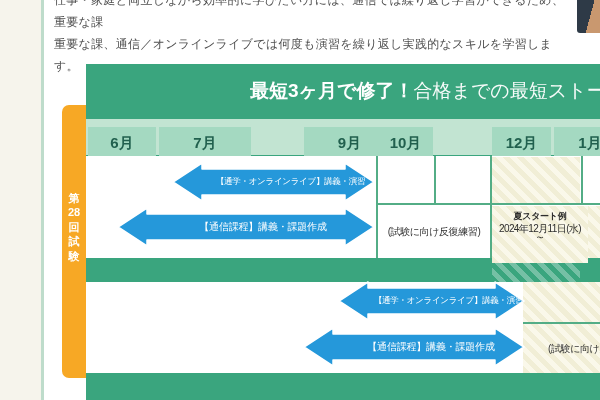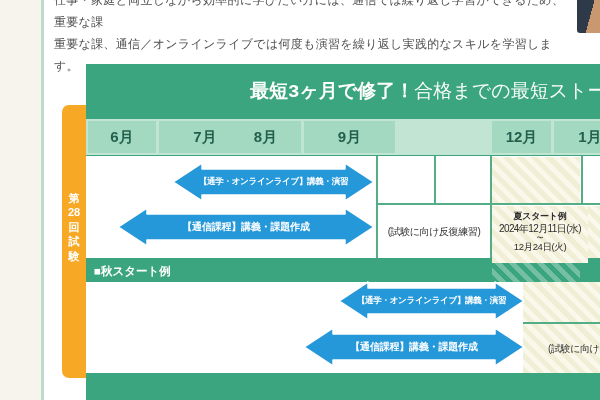--- a/index.html
+++ b/index.html
@@ -16,26 +16,26 @@
   .divider-v { left:41px; top:0; width:3px; height:400px; background:#bedccb; }
   .intro { left:54px; top:-11px; width:522px; font-size:12px; line-height:22px;
            color:#4f4f4f; letter-spacing:.3px; }
   .photo { left:577px; top:0; width:23px; height:33px; border-radius:0 0 0 3px;
            background:linear-gradient(105deg,#2e3a47 0 55%,#c9986f 55% 100%); }
 
   
   .chart { left:86px; top:64px; width:560px; height:336px; background:#3aa57e; }
   .chart .abs { position:absolute; }
   .chart-title { left:164px; top:14px; white-space:nowrap; color:#fff; font-size:19px; }
-  .chart-title .t-bold { font-weight:800;font-family:Liberation Mono, monospace; }
+  .chart-title .t-bold { font-weight:800; }
   .chart-title .t-rest { font-weight:500; opacity:.96; }
   .season-label { color:#fff; font-size:11.5px; font-weight:bold; white-space:nowrap; }
 
   .month-backdrop { left:0; top:55px; width:560px; height:36px; background:#c2e4d2; }
-  .month-cell { top:57px; height:32px; background:#a4d9c1; color:#21604e;
+  .month-cell { top:63px; height:32px; background:#a4d9c1; color:#21604e;
     font-size:15px; font-weight:bold; display:flex; align-items:center; justify-content:center; }
 
   .body-summer { left:0; top:92px; width:560px; height:102px; background:#fff; }
   .body-autumn { left:0; top:218px; width:560px; height:91px; background:#fff; }
 
   .hatch { background:repeating-linear-gradient(45deg,#f1eed6 0 5px,#faf8ea 5px 10px); }
   .hatch-green { background:repeating-linear-gradient(45deg,rgba(255,255,255,0) 0 5px,rgba(255,255,255,.3) 5px 10px); }
 
   .gridline { background:#53ad86; }
 
@@ -43,23 +43,23 @@
     display:flex; align-items:center; justify-content:center; }
 
   .app-block { color:#2e2e2e; text-align:center; }
   .app-l1 { font-size:9px; font-weight:bold; letter-spacing:-.3px; line-height:13px; }
   .app-l2 { font-size:10px; letter-spacing:-.6px; line-height:12px; white-space:nowrap; }
   .app-l3 { font-size:7px; line-height:6px; }
   .app-l4 { font-size:9.5px; letter-spacing:-.4px; line-height:12px; }
 
   .arrow { width:100%; height:100%; }
   .arrow-wrap svg { display:block; }
-  .arrow-label { position:absolute; left:0; top:0; width:100%; height:100%;
+  .arrow-label { position:absolute; left:17px; top:0; width:100%; height:100%;
     display:flex; align-items:center; justify-content:center;
-    color:#fff; font-weight:bold; white-space:nowrap; }
+    color:#fff; font-weight:normal; white-space:nowrap; }
   .fs-s { font-size:8.5px; letter-spacing:-.3px; }
   .fs-m { font-size:10px; letter-spacing:-.2px; }
 
   .exam-tab { left:62px; top:105px; width:24px; height:273px; background:#f7a825;
     border-radius:7px 0 0 7px; display:flex; flex-direction:column; align-items:center;
     justify-content:center; padding-bottom:28px; gap:1px; }
   .exam-tab span { color:#fff; font-size:11px; font-weight:bold; line-height:13.5px; }
 </style>
 </head>
 <body>
@@ -81,22 +81,22 @@
 
     <div class="abs chart-title">
       <span class="t-bold">最短3ヶ月で修了！</span><span class="t-rest">合格までの最短ストーリー</span>
     </div>
 
     <div class="abs season-label" style="left:10px; top:41px;margin-top:32px;">■夏スタート例</div>
 
     <div class="abs month-backdrop"></div>
     <div class="abs month-cell" style="left:2px;width:68px;">6月</div>
     <div class="abs month-cell" style="left:73px;width:92px;">7月</div>
-    <div class="abs month-cell" style="left:144px;width:71px;">8月</div>
     <div class="abs month-cell" style="left:218px;width:91px;">9月</div>
+    <div class="abs month-cell" style="left:292px;width:55px;">10月</div>
     <div class="abs month-cell" style="left:406px;width:59px;">12月</div>
     <div class="abs month-cell" style="left:468px;width:72px;">1月</div>
 
     <div class="abs body-summer"></div>
     <div class="abs body-autumn"></div>
 
     <div class="abs hatch" style="left:406px;top:93px;width:88px;height:46px;"></div>
     <div class="abs hatch" style="left:406px;top:142px;width:128px;height:52px;"></div>
     <div class="abs hatch-green" style="left:406px;top:194px;width:88px;height:24px;"></div>
     <div class="abs hatch" style="left:437px;top:218px;width:103px;height:91px;"></div>
@@ -108,24 +108,22 @@
     <div class="abs gridline" style="left:290px;top:139px;width:250px;height:2px;"></div>
     <div class="abs gridline" style="left:437px;top:258px;width:103px;height:2px;"></div>
 
     <div class="abs small-note" style="left:292px;top:142px;width:112px;height:52px;">(試験に向け反復練習)</div>
 
     <div class="abs hatch" style="left:406px;top:142px;width:96px;height:57px;z-index:3;"></div>
     <div class="abs app-block" style="left:406px;top:146px;width:96px;z-index:4;">
       <div class="app-l1">夏スタート例</div>
       <div class="app-l2">2024年12月11日(水)</div>
       <div class="app-l3">〜</div>
-      <div class="app-l4">12月24日(火)</div>
     </div>
 
-    <div class="abs season-label" style="left:8px; top:200px;">■秋スタート例</div>
 
     <div class="abs small-note" style="left:462px;top:261px;height:48px;">(試験に向け反復練習)</div>
 
     <div class="abs arrow-wrap" style="left:86px;top:98px;width:203px;height:40px;z-index:6;">
       <svg class="arrow" viewBox="0 0 203 40">
         <path d="M1,20 L30,1 L30,7 L173,7 L173,1 L202,20 L173,39 L173,33 L30,33 L30,39 Z" fill="#2598da" stroke="#fff" stroke-width="1.5" stroke-linejoin="round"></path>
       </svg>
       <div class="arrow-label fs-s">【通学・オンラインライブ】講義・演習</div>
     </div>
     <div class="abs arrow-wrap" style="left:31px;top:143px;width:258px;height:40px;z-index:6;">

